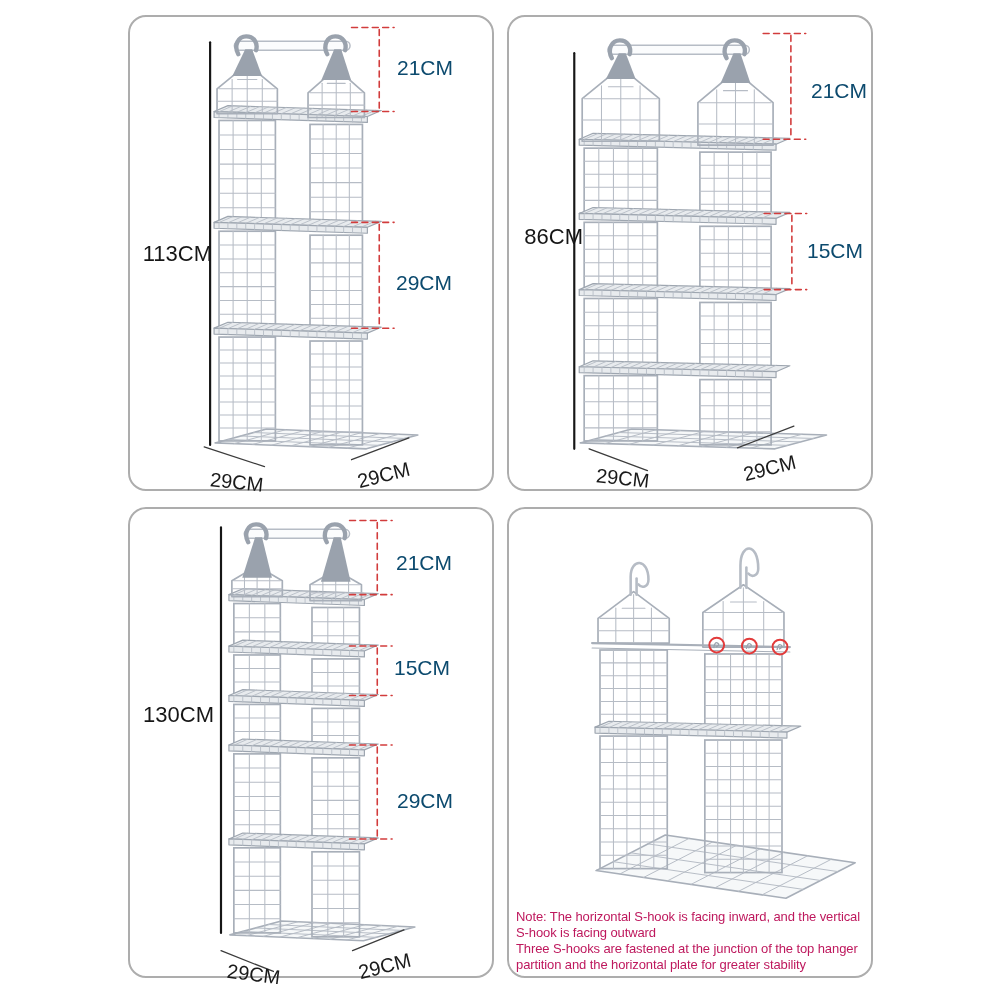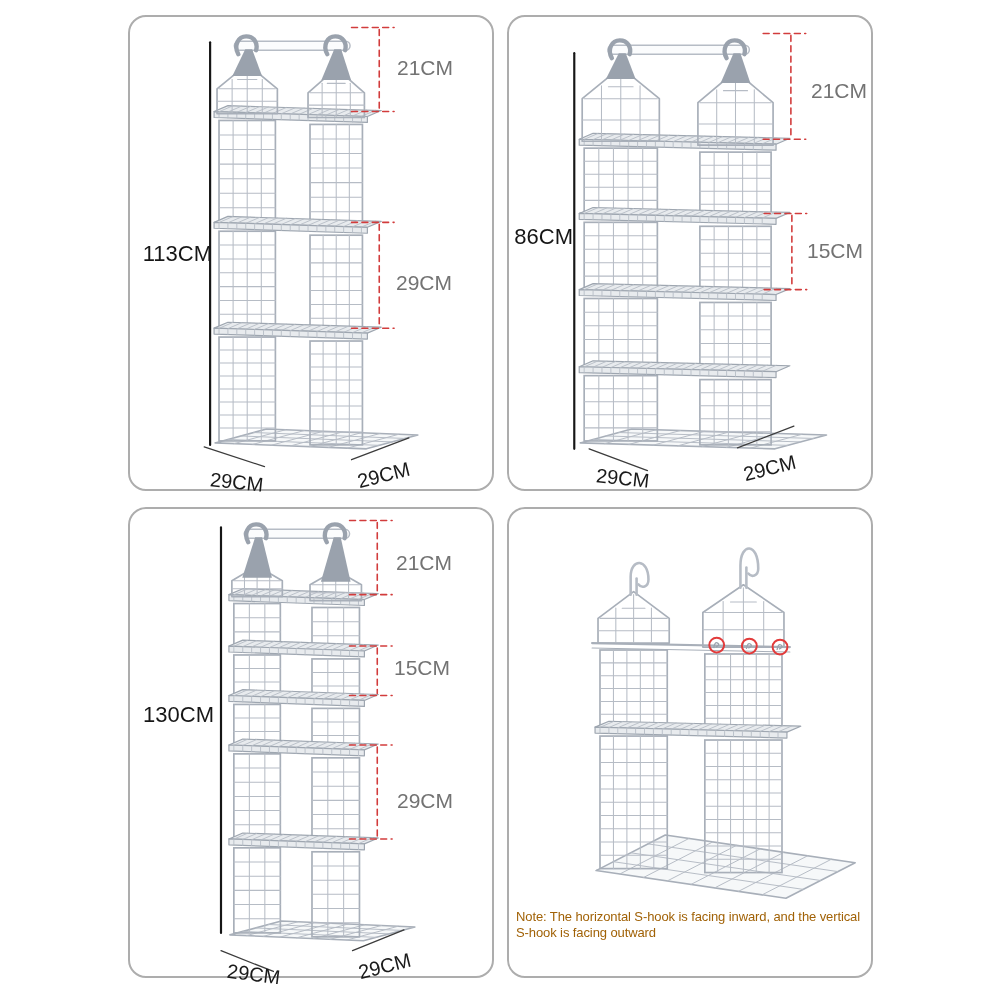--- a/index.html
+++ b/index.html
@@ -2,23 +2,23 @@
 <html><head>
 <meta charset="utf-8">
 <style>
   html,body{margin:0;padding:0}
   body{width:1001px;height:1001px;background:#ffffff;position:relative;
        font-family:"Liberation Sans",sans-serif;overflow:hidden}
   .card{position:absolute;background:#fff;border:2px solid #adadad;border-radius:18px;box-sizing:border-box}
   .card svg{position:absolute;left:0;top:0;width:100%;height:100%}
   .lbl{position:absolute;font-size:22px;color:#161616;white-space:nowrap;line-height:1}
   .lbl.right{text-align:right}
-  .lbl.red{color:#737373;font-size:21px}
+  .lbl.red{color:#0c4a6e;font-size:21px}
   .lbl.sm{font-size:20px;color:#1a1a1a}
-  .note{position:absolute;left:7px;top:400px;width:356px;color:#a16207;
+  .note{position:absolute;left:7px;top:400px;width:356px;color:#be185d;
         font-size:13px;line-height:16px;letter-spacing:-0.1px}
   .note p{margin:0}
   #card-tl{left:128px;top:15px;width:366px;height:476px}
   #card-tr{left:507px;top:15px;width:366px;height:476px}
   #card-bl{left:128px;top:507px;width:366px;height:471px}
   #card-br{left:507px;top:507px;width:366px;height:471px}
 </style>
 </head>
 <body>
 
@@ -532,21 +532,21 @@
         <line x1="285" y1="18" x2="285" y2="121" stroke="#d23c3c" stroke-width="1.6" fill="none" stroke-linecap="round" stroke-dasharray="6 4.5"></line>
         <line x1="257" y1="16" x2="300" y2="16" stroke="#d23c3c" stroke-width="1.6" fill="none" stroke-linecap="round" stroke-dasharray="6 4.5"></line>
         <line x1="257" y1="123" x2="300" y2="123" stroke="#d23c3c" stroke-width="1.6" fill="none" stroke-linecap="round" stroke-dasharray="6 4.5"></line>
         <line x1="286" y1="200" x2="286" y2="273" stroke="#d23c3c" stroke-width="1.6" fill="none" stroke-linecap="round" stroke-dasharray="6 4.5"></line>
         <line x1="258" y1="198" x2="301" y2="198" stroke="#d23c3c" stroke-width="1.6" fill="none" stroke-linecap="round" stroke-dasharray="6 4.5"></line>
         <line x1="258" y1="275" x2="301" y2="275" stroke="#d23c3c" stroke-width="1.6" fill="none" stroke-linecap="round" stroke-dasharray="6 4.5"></line>
         <line x1="81" y1="436" x2="140" y2="458" stroke="#3c3c3c" stroke-width="1.3" fill="none" stroke-linecap="round"></line>
         <line x1="231" y1="435" x2="288" y2="413" stroke="#3c3c3c" stroke-width="1.3" fill="none" stroke-linecap="round"></line>
       </g>
     </svg>
-  <div class="lbl right" style="left:4px;top:209px;width:60px">86CM</div>
+  <div class="lbl right" style="left:14px;top:209px;width:60px">86CM</div>
   <div class="lbl red" style="left:302px;top:63px">21CM</div>
   <div class="lbl red" style="left:298px;top:223px">15CM</div>
   <div class="lbl sm" style="left:87px;top:451px;transform:rotate(6deg)">29CM</div>
   <div class="lbl sm" style="left:234px;top:441px;transform:rotate(-14deg)">29CM</div>
 </div>
 
 <div class="card" id="card-bl">
   <svg id="art-bl" viewBox="0 0 366 471">
       <g>
         <path d="M101,430L236,436L288,422L153,416Z" fill="#f6f8f9" stroke="#a8afb9" stroke-width="1.6" stroke-linejoin="round"></path>
@@ -956,14 +956,15 @@
         <circle cx="210" cy="137" r="7.5" fill="none" stroke="#e23b3b" stroke-width="2"></circle>
         <path d="M 207 140 q 1 -7 4 -5 q 3 2 -2 4" fill="none" stroke="#9aa2ad" stroke-width="1.3"></path>
         <circle cx="243" cy="138" r="7.5" fill="none" stroke="#e23b3b" stroke-width="2"></circle>
         <path d="M 240 141 q 1 -7 4 -5 q 3 2 -2 4" fill="none" stroke="#9aa2ad" stroke-width="1.3"></path>
         <circle cx="274" cy="139" r="7.5" fill="none" stroke="#e23b3b" stroke-width="2"></circle>
         <path d="M 271 142 q 1 -7 4 -5 q 3 2 -2 4" fill="none" stroke="#9aa2ad" stroke-width="1.3"></path>
       </g>
     </svg>
   <div class="note">
     <p>Note: The horizontal S-hook is facing inward, and the vertical S-hook is facing outward</p>
+    <p>Three S-hooks are fastened at the junction of the top hanger partition and the horizontal plate for greater stability</p>
   </div>
 </div>
 
 </body></html>

